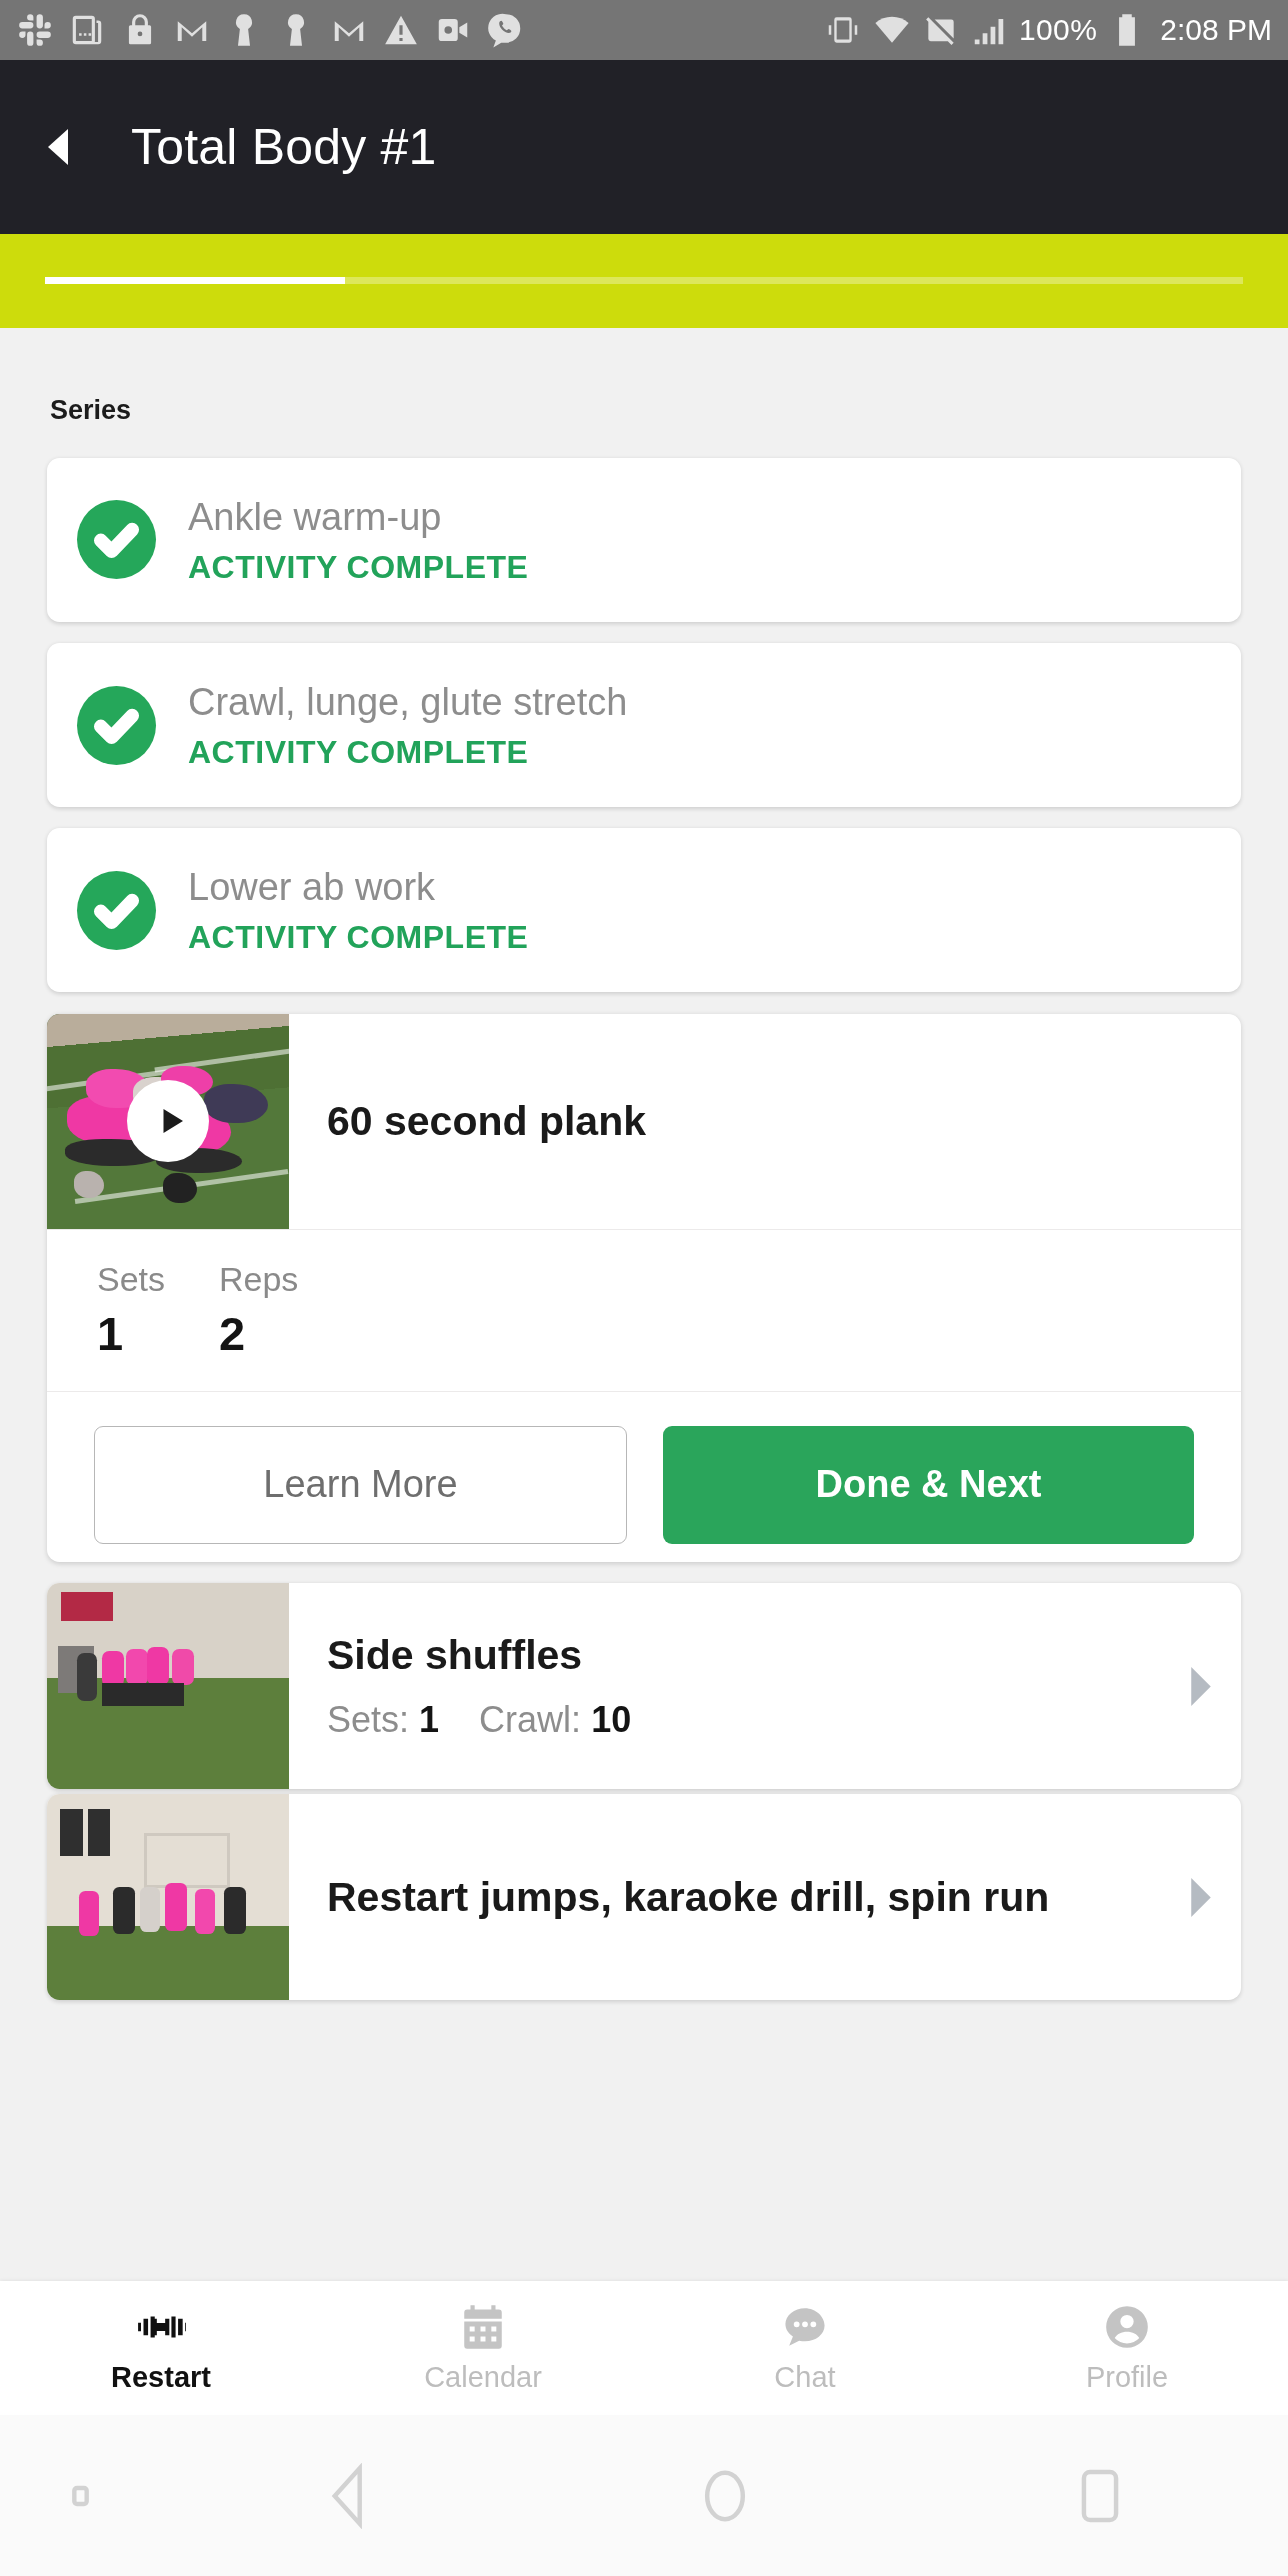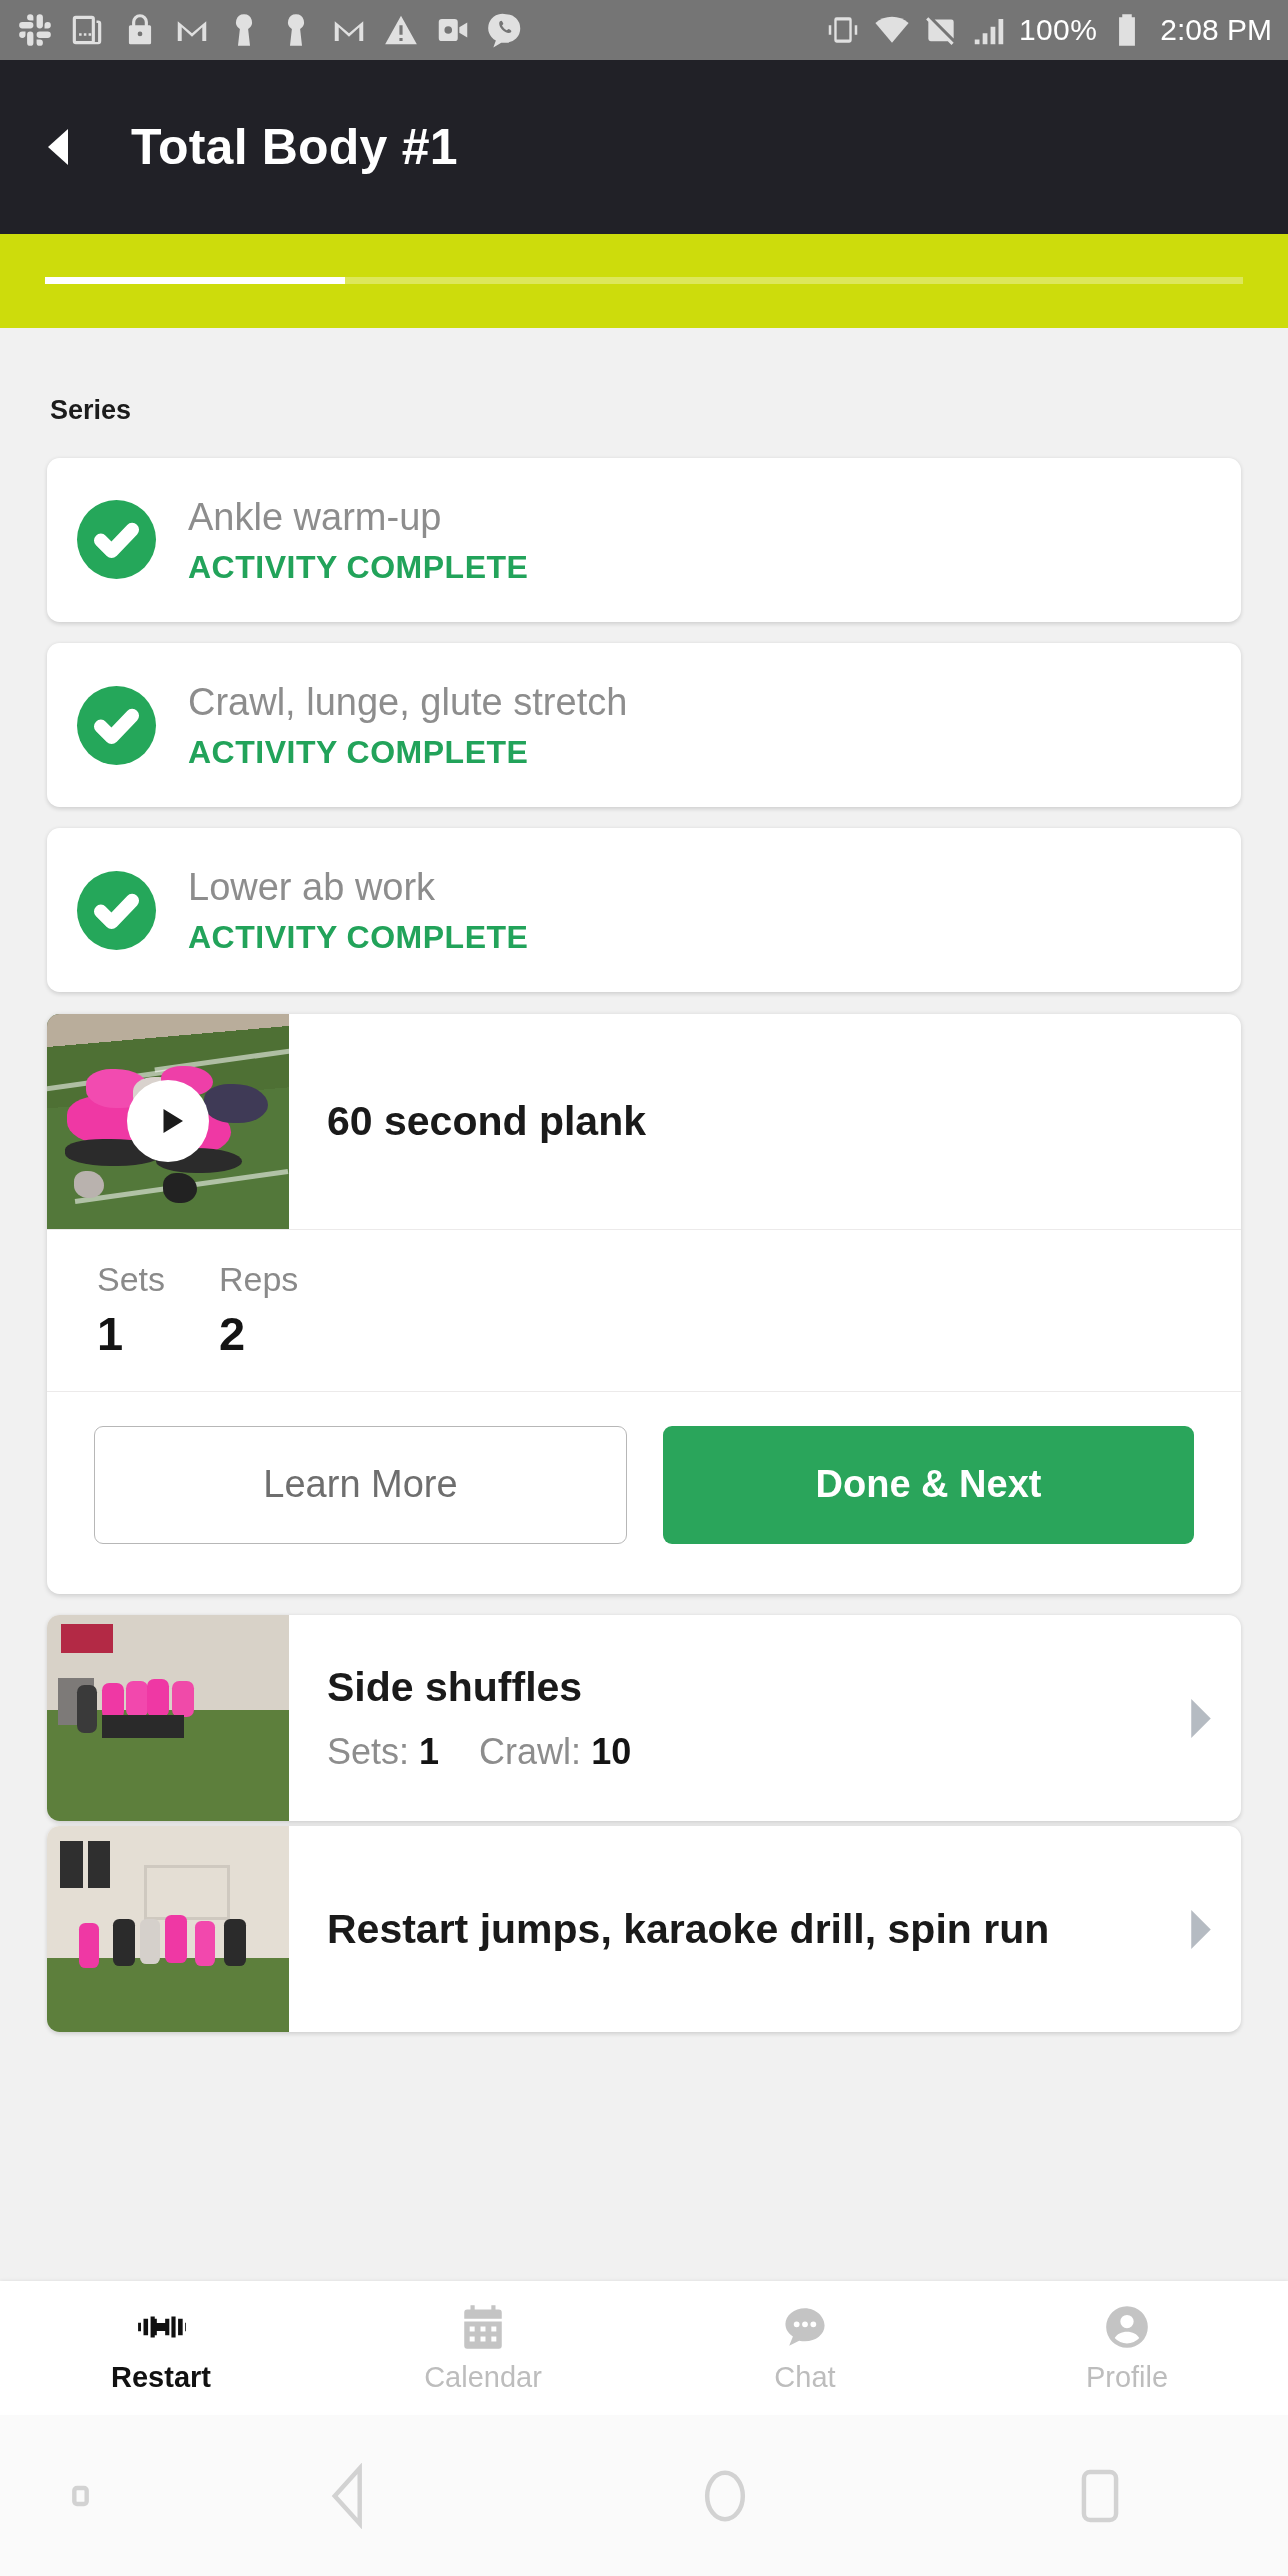--- a/index.html
+++ b/index.html
@@ -24,21 +24,21 @@
   .status-time{ font-size:30px; color:#fff; margin-left:3.6px; }
 
   
   .app-header{
     height:174px; background:#212127; display:flex; align-items:center;
     padding-left:36px;
   }
   .back-arrow{ width:48px; height:48px; flex:none; }
   .back-arrow svg{ width:100%; height:100%; fill:#ffffff; display:block; }
   .app-title{
-    color:#ffffff; font-size:50px; font-weight:700; margin-left:47px;
+    color:#ffffff; font-size:50px; font-weight:400; margin-left:47px;
     letter-spacing:0.2px;
   }
 
   
   .progress-strip{
     height:94px; background:#cddc0c; position:relative;
   }
   .progress-track{
     position:absolute; left:45px; right:45px; top:43px; height:7.2px;
     background:rgba(255,255,255,0.32);
@@ -111,21 +111,21 @@
   }
 
   .metrics{
     border-top:1.8px solid #eceaea; border-bottom:1.8px solid #eceaea;
     display:flex; padding:30px 0 30px 50px; gap:18px;
   }
   .metric{ min-width:104px; text-align:left; }
   .metric-label{ font-size:34px; color:#8a8a8a; font-weight:400; }
   .metric-value{ font-size:47px; color:#141414; font-weight:700; margin-top:7.2px; }
 
-  .actions{ display:flex; gap:36px; padding:34px 47px 50px 47px; }
+  .actions{ display:flex; gap:36px; padding:34px 47px 18px 47px; }
   .btn{
     flex:1; height:118px; border-radius:9px; display:flex;
     align-items:center; justify-content:center; font-size:38px;
   }
   .btn-outline{
     background:#ffffff; border:1.8px solid #b7b7b7; color:#6e6e6e; font-weight:400;
   }
   .btn-primary{
     background:#2aa55b; color:#ffffff; font-weight:700;
   }

